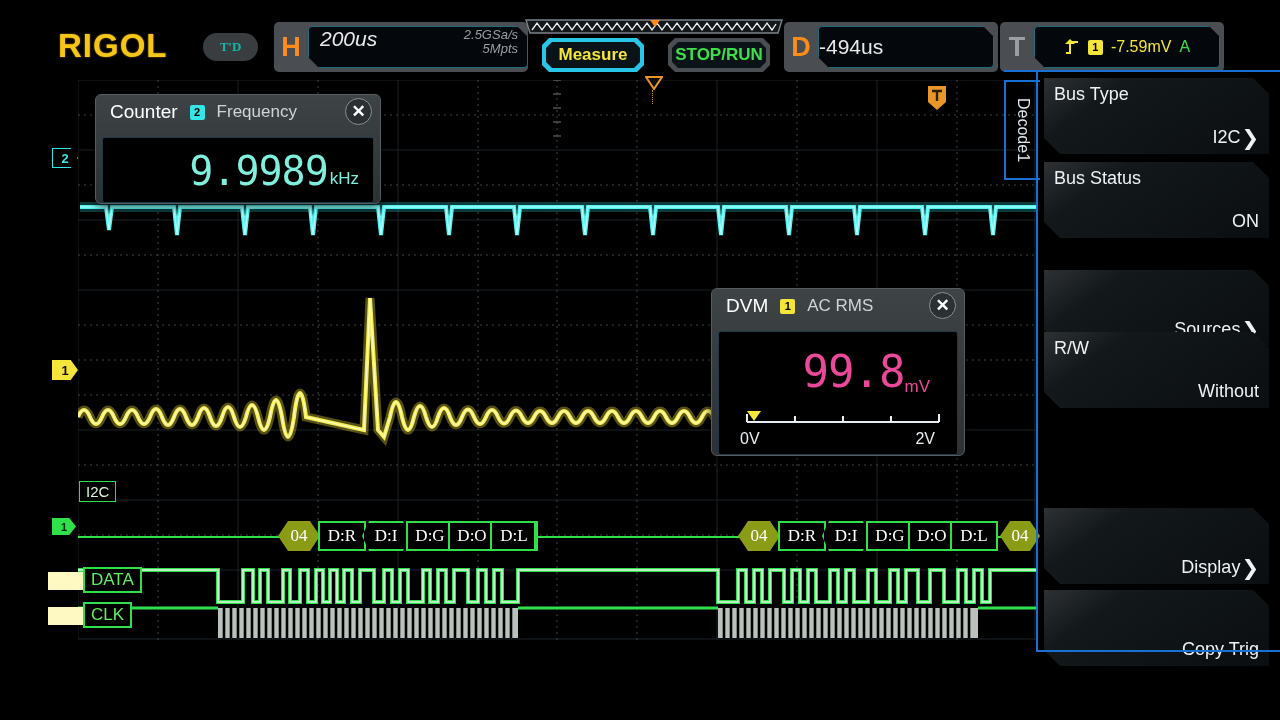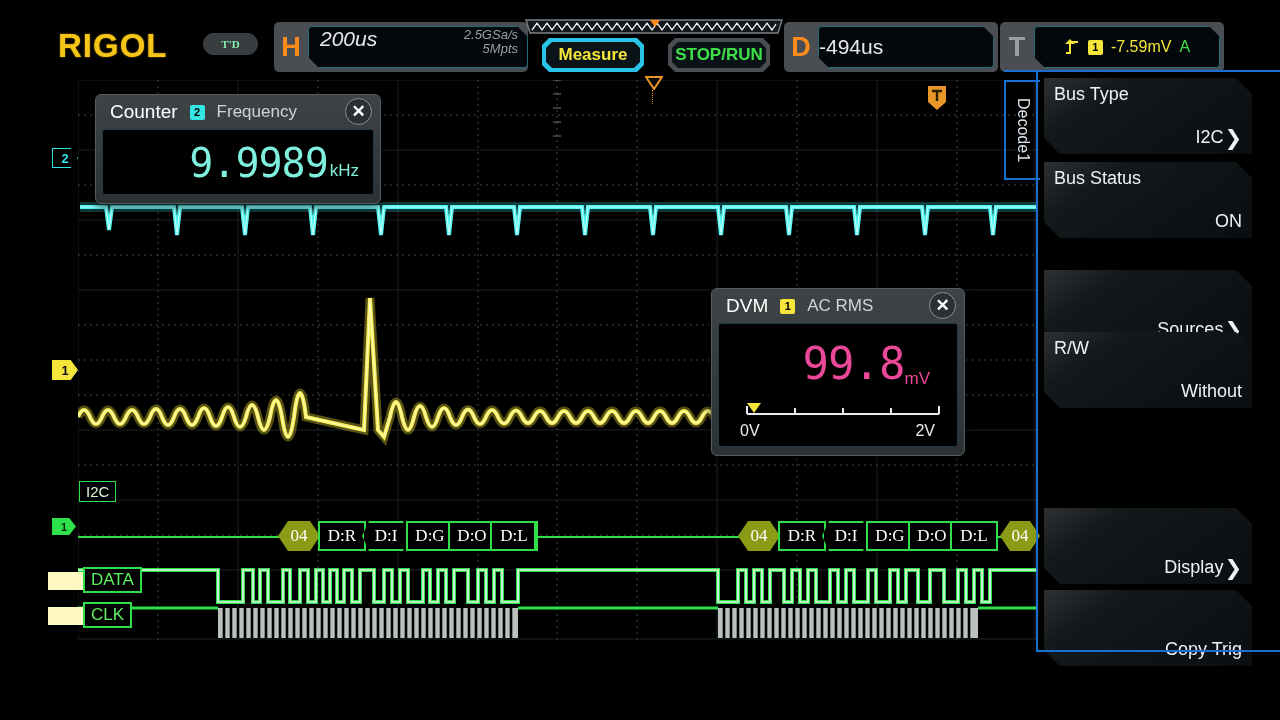--- a/index.html
+++ b/index.html
@@ -14,24 +14,24 @@
   .topbar { position: absolute; left: 0; top: 0; width: 1280px; height: 76px; }
   .rigol-logo {
     position: absolute; left: 58px; top: 27px;
     font-family: Liberation Sans, sans-serif;
     font-weight: bold; font-size: 33px; letter-spacing: 1px;
     color: #f5c518;
     text-shadow: 0 0 2px #a87b00;
   }
   .td-pill {
     position: absolute; left: 203px; top: 33px;
-    width: 55px; height: 22px; border-radius: 14px;
+    width: 55px; height: 28px; border-radius: 14px;
     background: #3a3d40;
     display: flex; align-items: center; justify-content: center;
-    color: #86efac; font-size: 11px; font-weight: bold;
+    color: #14b8a6; font-size: 13px; font-weight: bold;
     font-family: "Liberation Serif", serif;
   }
   .hgroup {
     position: absolute; left: 274px; top: 22px; width: 254px; height: 50px;
     background: #4a4e52; border-radius: 5px;
     display: flex; align-items: center;
   }
   .hgroup .hletter {
     width: 34px; text-align: center; color: #ff8c1a;
     font-size: 27px; font-weight: bold;
@@ -179,21 +179,21 @@
     position: absolute; left: 4px; top: 10px; width: 36px; height: 100px;
     border-left: 2px solid #1a6fd4; border-top: 2px solid #1a6fd4;
     border-bottom: 2px solid #1a6fd4;
     display: flex; align-items: center; justify-content: center;
   }
   .menu-tab span {
     writing-mode: vertical-rl; color: #dfe6ee; font-size: 16px;
   }
   .menu-edge { position: absolute; left: 36px; top: 0; width: 2px; height: 580px; background: #1a6fd4; }
   .menu-item {
-    position: absolute; left: 44px; width: 208px; height: 76px;
+    position: absolute; left: 44px; width: 225px; height: 76px;
     background: linear-gradient(145deg,#2d3134 0%, #13181b 26%, #0a0e11 100%);
     clip-path: polygon(0 0, calc(100% - 16px) 0, 100% 16px, 100% 100%, 16px 100%, 0 calc(100% - 16px));
   }
   .menu-item .mi-label {
     position: absolute; left: 10px; top: 6px; color: #eef2f6; font-size: 18px;
   }
   .menu-item .mi-value {
     position: absolute; right: 10px; bottom: 6px; color: #eef2f6; font-size: 18px;
     display: flex; align-items: center; gap: 1px;
   }
@@ -213,21 +213,21 @@
   .popup .ptitle .pname { color: #ffffff; font-size: 19px; }
   .popup .ptitle .pmode { color: #cfd4d8; font-size: 17px; }
   .popup .pclose {
     position: absolute; right: 8px; top: 3px;
     width: 27px; height: 27px; border-radius: 50%;
     background: #2b3033; border: 1px solid #8a9095;
     display: flex; align-items: center; justify-content: center;
     color: #fff; font-size: 17px; font-weight: bold; cursor: pointer;
   }
   .popup .pbody {
-    margin: 0 6px 6px 6px; background: #000; border: 1px solid #1e3a4a;
+    margin: 8px 6px 6px 6px; background: #000; border: 1px solid #1e3a4a;
     border-radius: 3px; position: relative;
   }
   .val-big {
     font-family: "DejaVu Sans Mono", monospace;
     font-size: 40px; letter-spacing: -1px;
   }
   .val-unit { font-size: 17px; }
 
   
   .bottombar { position: absolute; left: 0; top: 645px; width: 1280px; height: 75px; }

